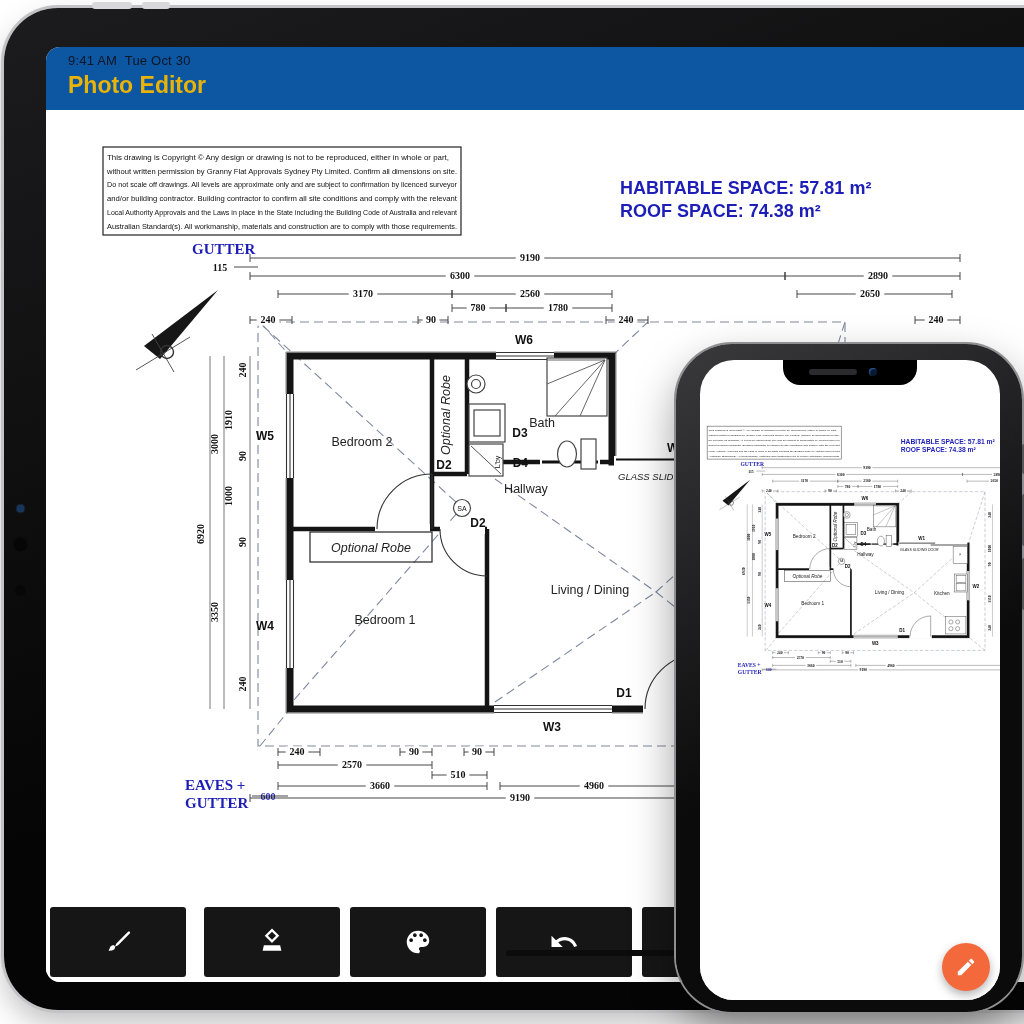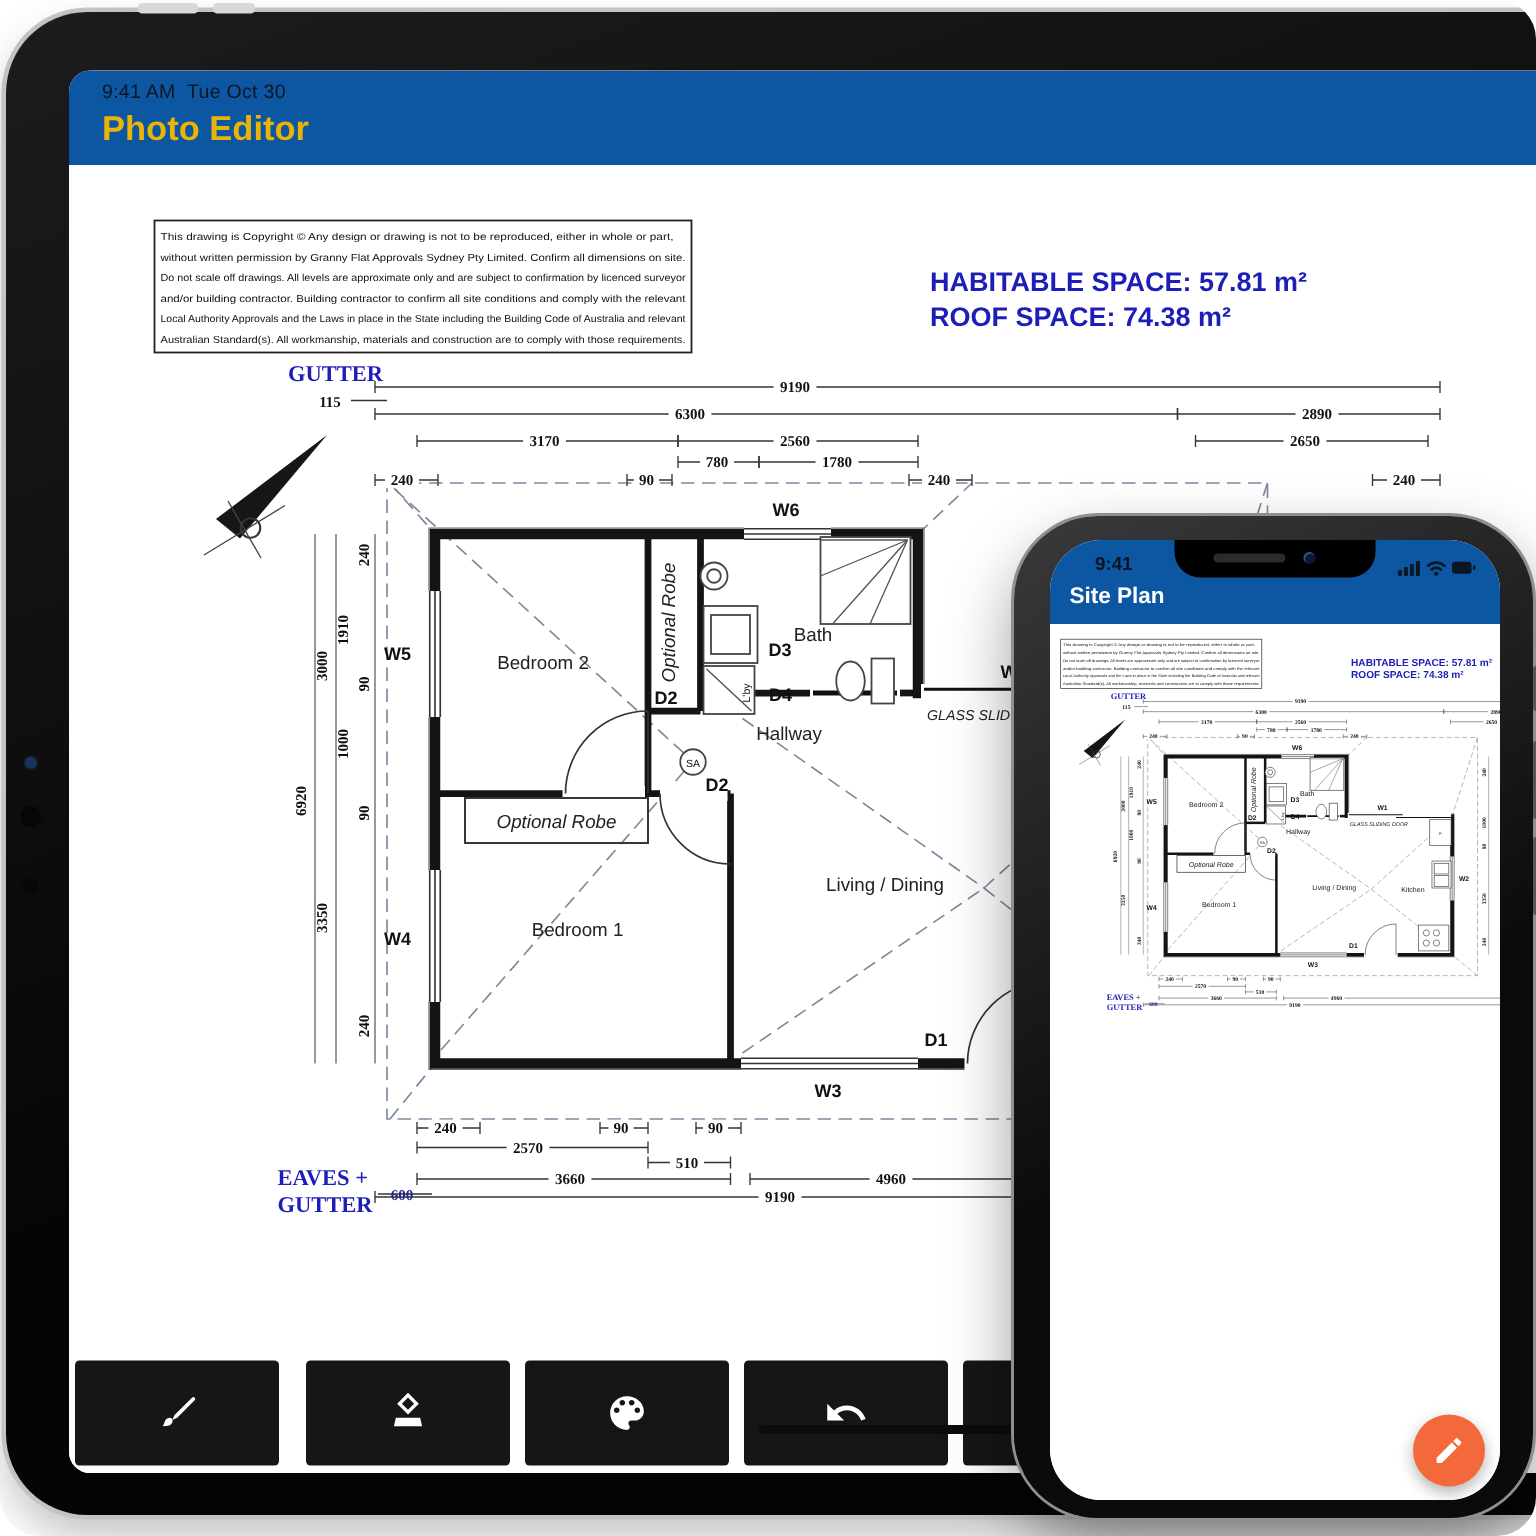--- a/index.html
+++ b/index.html
@@ -1,17 +1,17 @@
 <!DOCTYPE html>
 <html><head>
 <meta charset="utf-8">
 <style>
   html,body{margin:0;padding:0;background:#fff;}
   #stage{position:relative;width:1024px;height:1024px;background:#fff;overflow:hidden;
-         font-family:"Liberation Sans",sans-serif;border-radius:26px;}
+         font-family:"Liberation Sans",sans-serif;}
   
   .tablet{position:absolute;left:4px;top:8px;width:1090px;height:1002px;border-radius:54px;
           background:linear-gradient(160deg,#1c1c1e,#050505 60%);
           box-shadow:0 0 0 3px #c3c3c5,0 14px 30px rgba(0,0,0,.25);}
   .tablet .top-btn{position:absolute;top:-6px;height:7px;border-radius:3px;background:#d8d8da;}
   .tablet .cam{position:absolute;border-radius:50%;}
   .t-screen{position:absolute;left:42px;top:39px;right:18px;bottom:28px;background:#fff;
             border-radius:14px;overflow:hidden;}
   .t-header{position:relative;height:63px;}
   .t-status{position:absolute;left:22px;top:6px;font-size:13px;letter-spacing:.2px;}
@@ -360,43 +360,20 @@
 
   <div class="phone">
     <div class="p-sidebtn" style="top:100px;height:30px;"></div>
     <div class="p-sidebtn" style="top:150px;height:52px;"></div>
     <div class="p-sidebtn" style="top:214px;height:52px;"></div>
 
     <div class="p-screen">
       <div class="notch">
         <div class="spk"></div>
         <div class="cam2"></div>
-      </div>
-      <div class="p-header" style="background:#0d57a2;">
-        <div class="p-time" style="color:#0b1624;">9:41</div>
-        <div class="p-icons">
-          <svg width="52" height="12" viewBox="0 0 52 12">
-            <g fill="#0b1624">
-              <rect x="0" y="8" width="2.6" height="4" rx="0.8"></rect>
-                <rect x="4" y="6" width="2.6" height="6" rx="0.8"></rect>
-              <rect x="8" y="4" width="2.6" height="8" rx="0.8"></rect>
-                <rect x="12" y="2" width="2.6" height="10" rx="0.8"></rect>
-            </g>
-            <g stroke="#0b1624" fill="none" stroke-width="1.7" stroke-linecap="round">
-              <path d="M20 5.2 a8 8 0 0 1 11 0"></path>
-                <path d="M22.4 7.8 a4.6 4.6 0 0 1 6.2 0"></path>
-                <path d="M25.1 10.4 l0.4 0.3 0.4-0.3" stroke-width="2.2"></path>
-            </g>
-            <g>
-              <rect x="36" y="2.5" width="13" height="8" rx="2" fill="#0b1624"></rect>
-              <rect x="50" y="5" width="1.6" height="3" rx="0.8" fill="#0b1624"></rect>
-            </g>
-          </svg>
-        </div>
-        <div class="p-title">Site Plan</div>
       </div>
       <div class="p-content">
         <div id="plan-phone" class="plan-wrap" style="left:6px;top:9px;"><svg width="352" viewBox="0 0 940 770" xmlns="http://www.w3.org/2000/svg" style="background:#fff">
               <rect x="3" y="3" width="358" height="88" fill="#fff" stroke="#222" stroke-width="1.2"></rect>
               <text x="7" y="16" class="disc" textLength="342" lengthAdjust="spacingAndGlyphs">This drawing is Copyright © Any design or drawing is not to be reproduced, either in whole or part,</text>
               <text x="7" y="29.7" class="disc" textLength="350" lengthAdjust="spacingAndGlyphs">without written permission by Granny Flat Approvals Sydney Pty Limited. Confirm all dimensions on site.</text>
               <text x="7" y="43.4" class="disc" textLength="350" lengthAdjust="spacingAndGlyphs">Do not scale off drawings. All levels are approximate only and are subject to confirmation by licenced surveyor</text>
               <text x="7" y="57.099999999999994" class="disc" textLength="350" lengthAdjust="spacingAndGlyphs">and/or building contractor. Building contractor to confirm all site conditions and comply with the relevant</text>
               <text x="7" y="70.8" class="disc" textLength="350" lengthAdjust="spacingAndGlyphs">Local Authority Approvals and the Laws in place in the State including the Building Code of Australia and relevant</text>
               <text x="7" y="84.5" class="disc" textLength="350" lengthAdjust="spacingAndGlyphs">Australian Standard(s). All workmanship, materials and construction are to comply with those requirements.</text>

